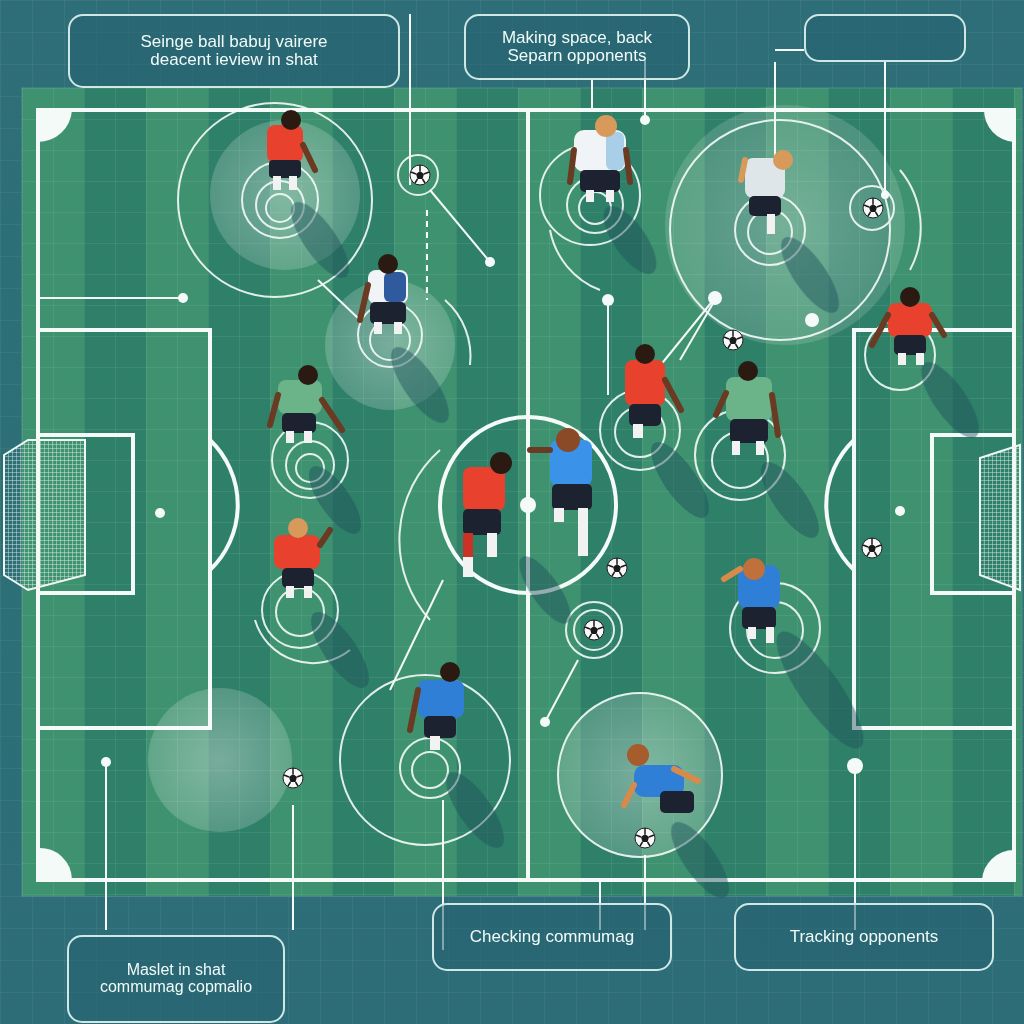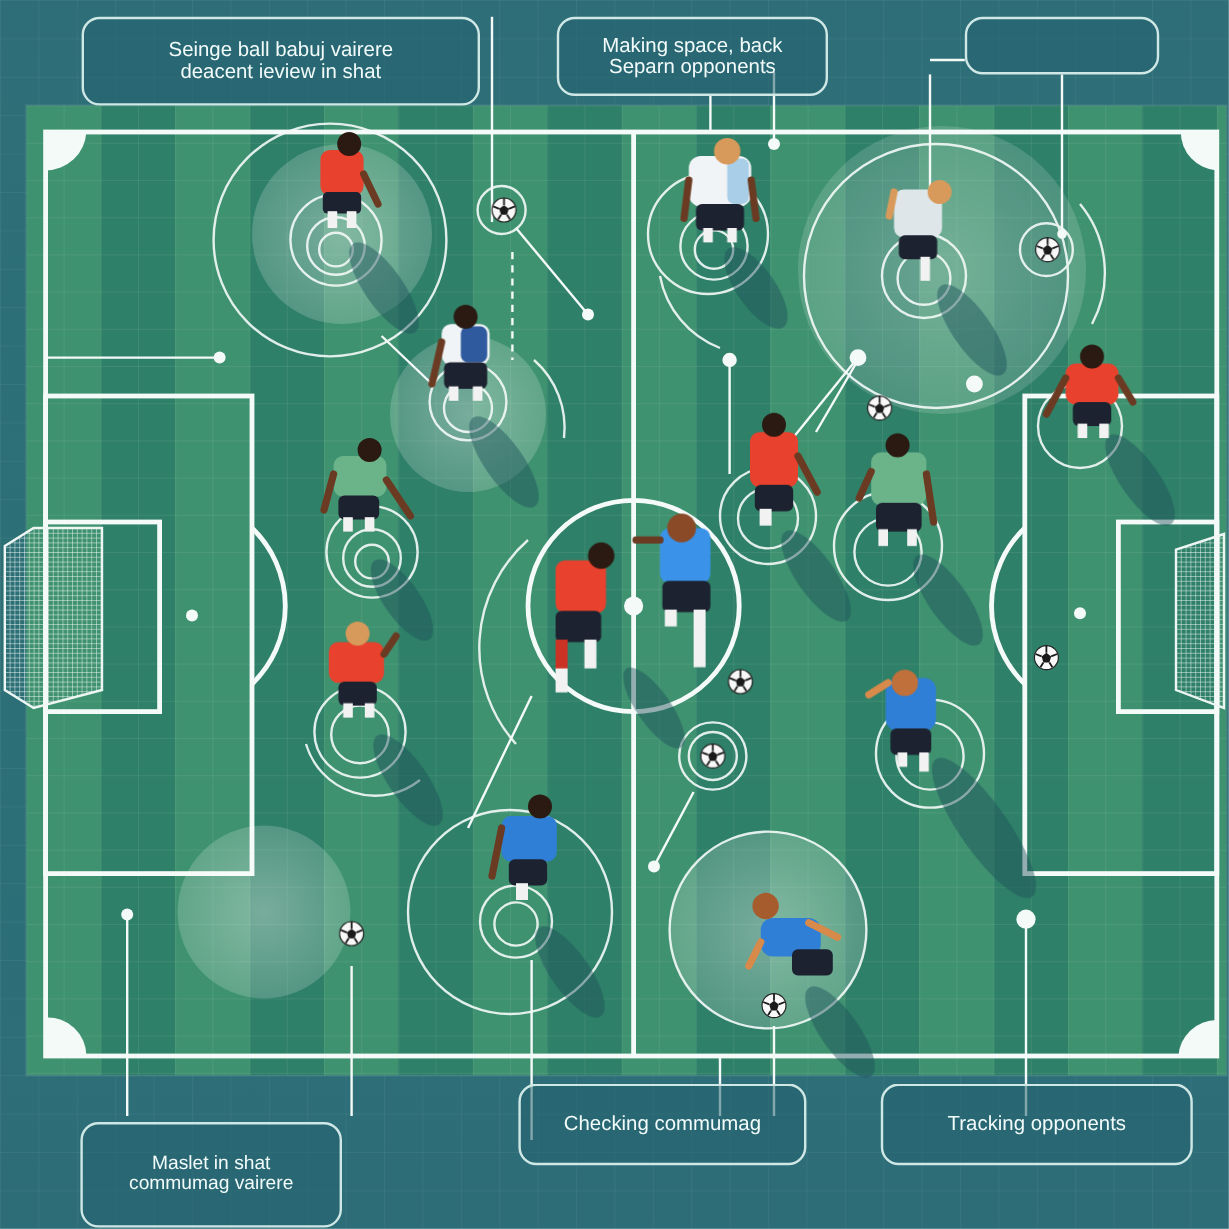--- a/index.html
+++ b/index.html
@@ -350,21 +350,21 @@
 <div class="callout" id="c2">
   <div>
     <span>Making space, back</span>
     <span>Separn opponents</span>
   </div>
 </div>
 <div class="callout" id="c3"></div>
 <div class="callout" id="c4">
   <div>
     <span>Maslet in shat</span>
-    <span>commumag vairere</span>
+    <span>commumag copmalio</span>
   </div>
 </div>
 <div class="callout" id="c5">
   <span>Checking commumag</span>
 </div>
 <div class="callout" id="c6">
   <span>Tracking opponents</span>
 </div>
 
 </body></html>

